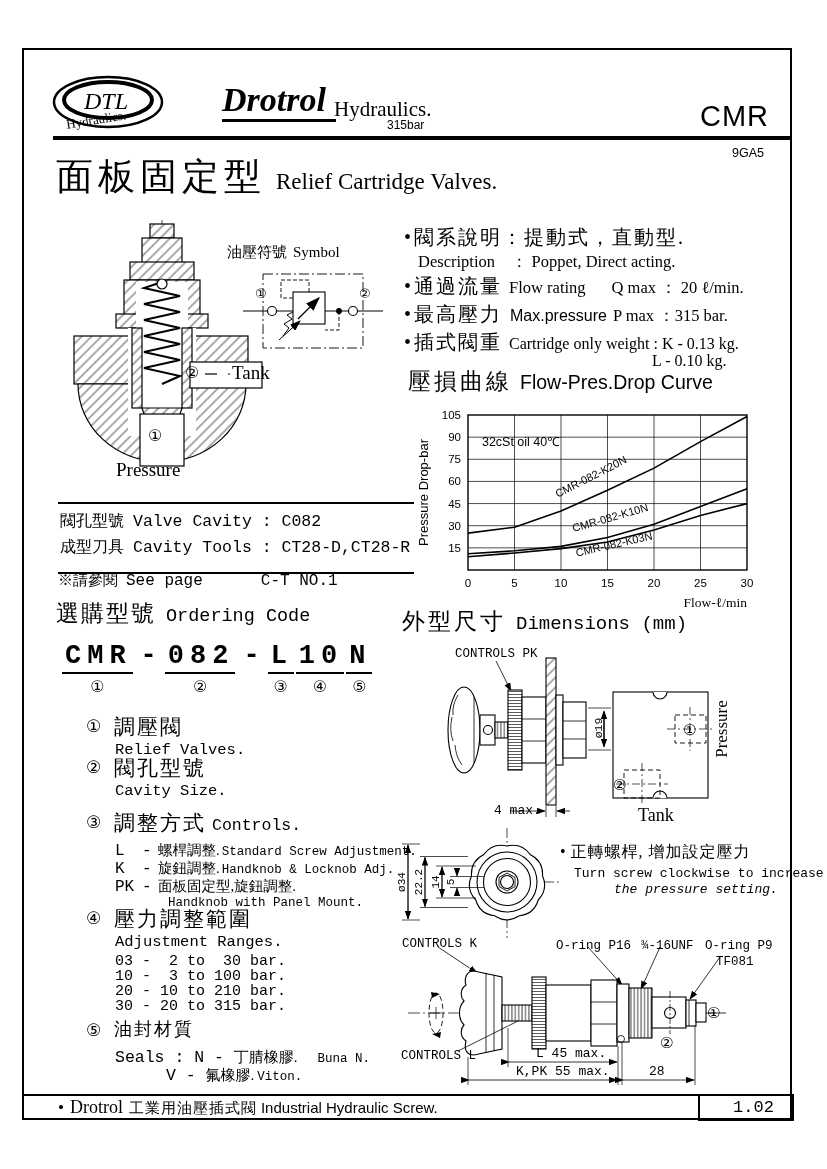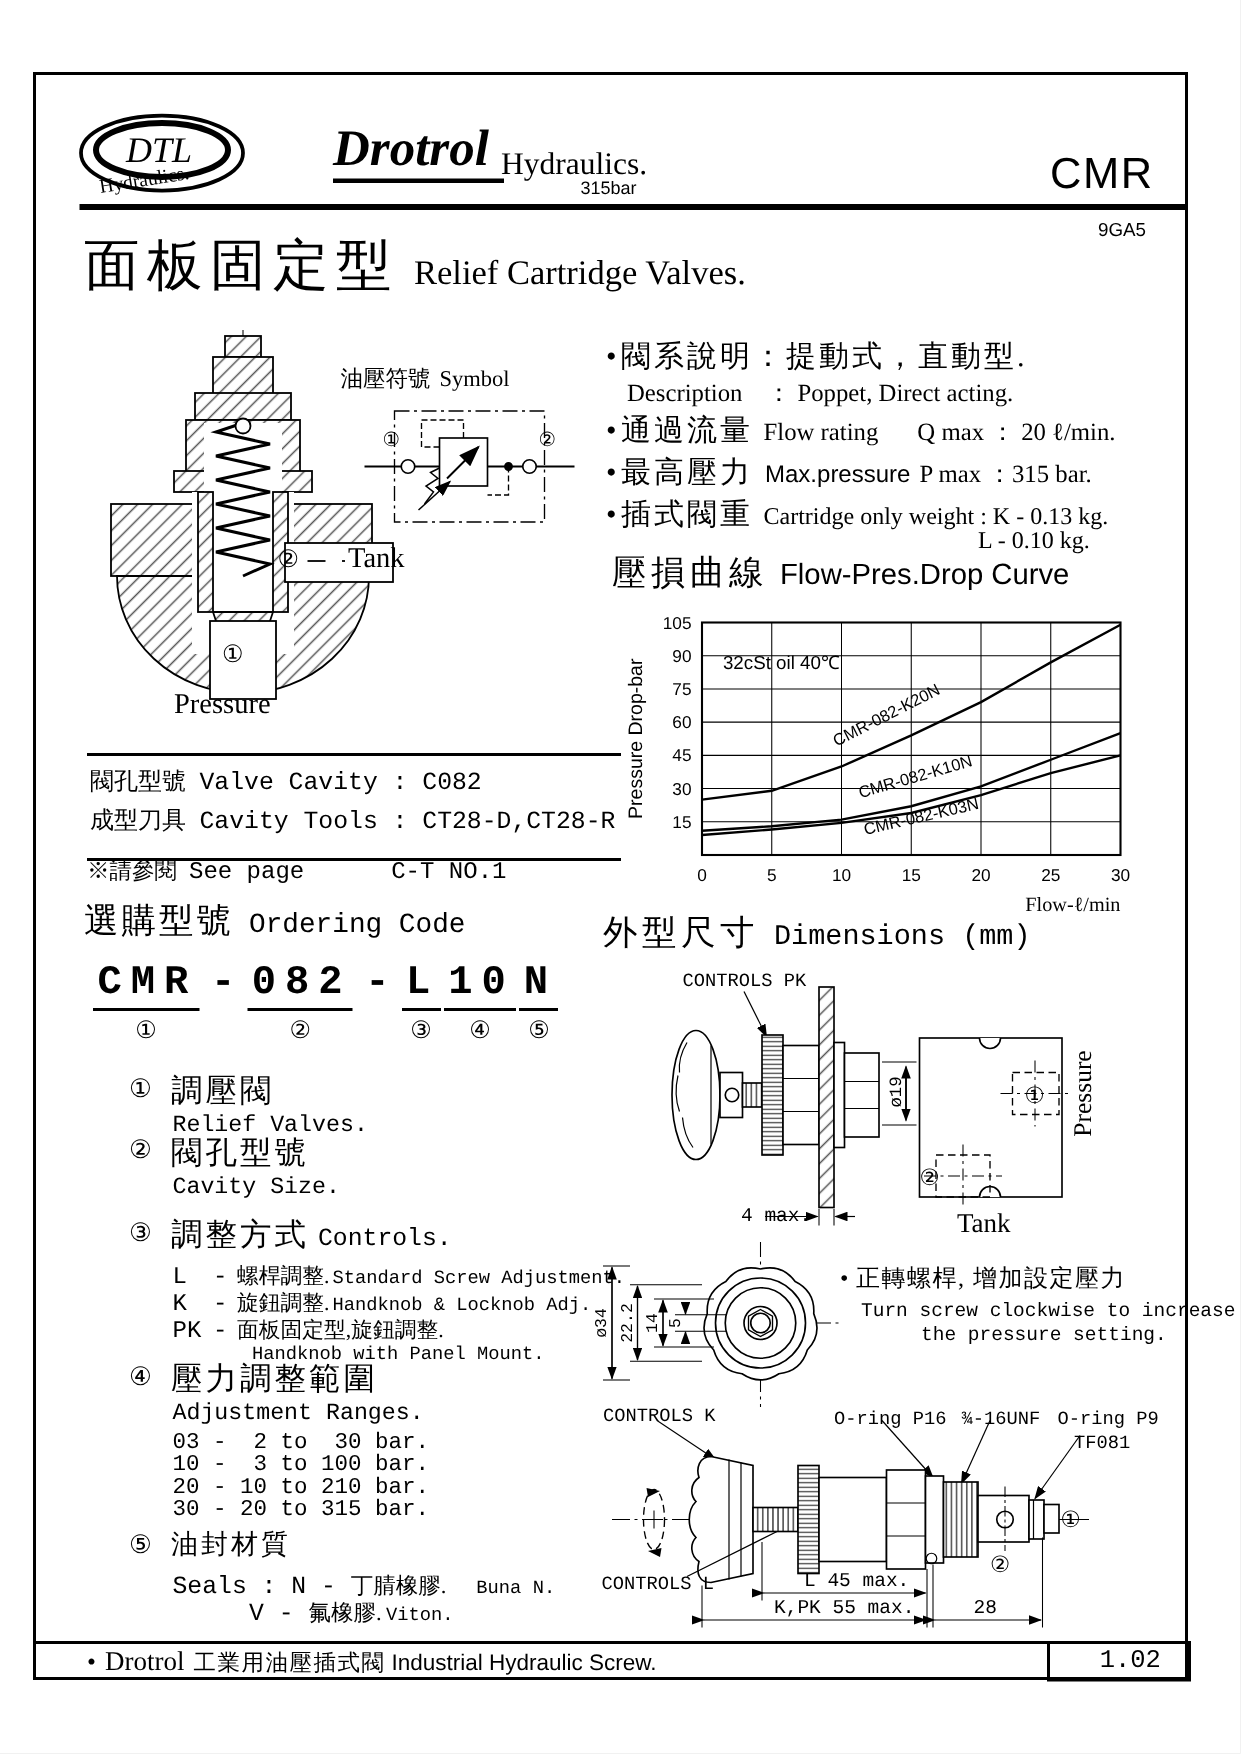--- a/index.html
+++ b/index.html
@@ -378,21 +378,21 @@
   <span class="vlabel mono" style="left:402px;top:882px;font-size:11px;">ø34</span>
   <span class="vlabel mono" style="left:419px;top:882px;font-size:11px;">22.2</span>
   <span class="vlabel mono" style="left:436px;top:882px;font-size:11px;">14</span>
   <span class="vlabel mono" style="left:451px;top:882px;font-size:11px;">5</span>
 
   <div class="abs row" style="left:560px;top:842px;">
     <span class="serif" style="font-size:16px;">•</span>
     <span class="cjk" style="font-size:16px;margin-left:5px;letter-spacing:1px;">正轉螺桿, 增加設定壓力</span>
   </div>
   <span class="abs mono" style="left:574px;top:866px;font-size:13px;">Turn screw clockwise to increase</span>
-  <span class="abs mono" style="left:614px;top:882px;font-size:13px;">the pressure setting.</span>
+  <span class="abs mono" style="left:614px;top:882px;font-size:13px;font-style:italic;">the pressure setting.</span>
 
   <svg class="abs" style="left:398px;top:933px;" width="392" height="157">
     <g stroke="#000" fill="none" stroke-width="1.1">
       <line x1="10" y1="80" x2="318" y2="80" stroke-width="0.7" stroke-dasharray="12 3 2 3"></line>
       <ellipse cx="38" cy="80" rx="7" ry="20" stroke-dasharray="5 3" stroke-width="0.9"></ellipse>
       <path d="M33,59 l9,2 l-8,4 z" fill="#000" stroke="none"></path>
       <path d="M43,99 l-9,2 l8,4 z" fill="#000" stroke="none"></path>
       <line x1="32" y1="80" x2="44" y2="80" stroke-width="0.7"></line>
       <line x1="38" y1="74" x2="38" y2="86" stroke-width="0.7"></line>
       <line x1="40" y1="14" x2="79" y2="40" stroke-width="0.8" marker-end="url(#arr)"></line>

